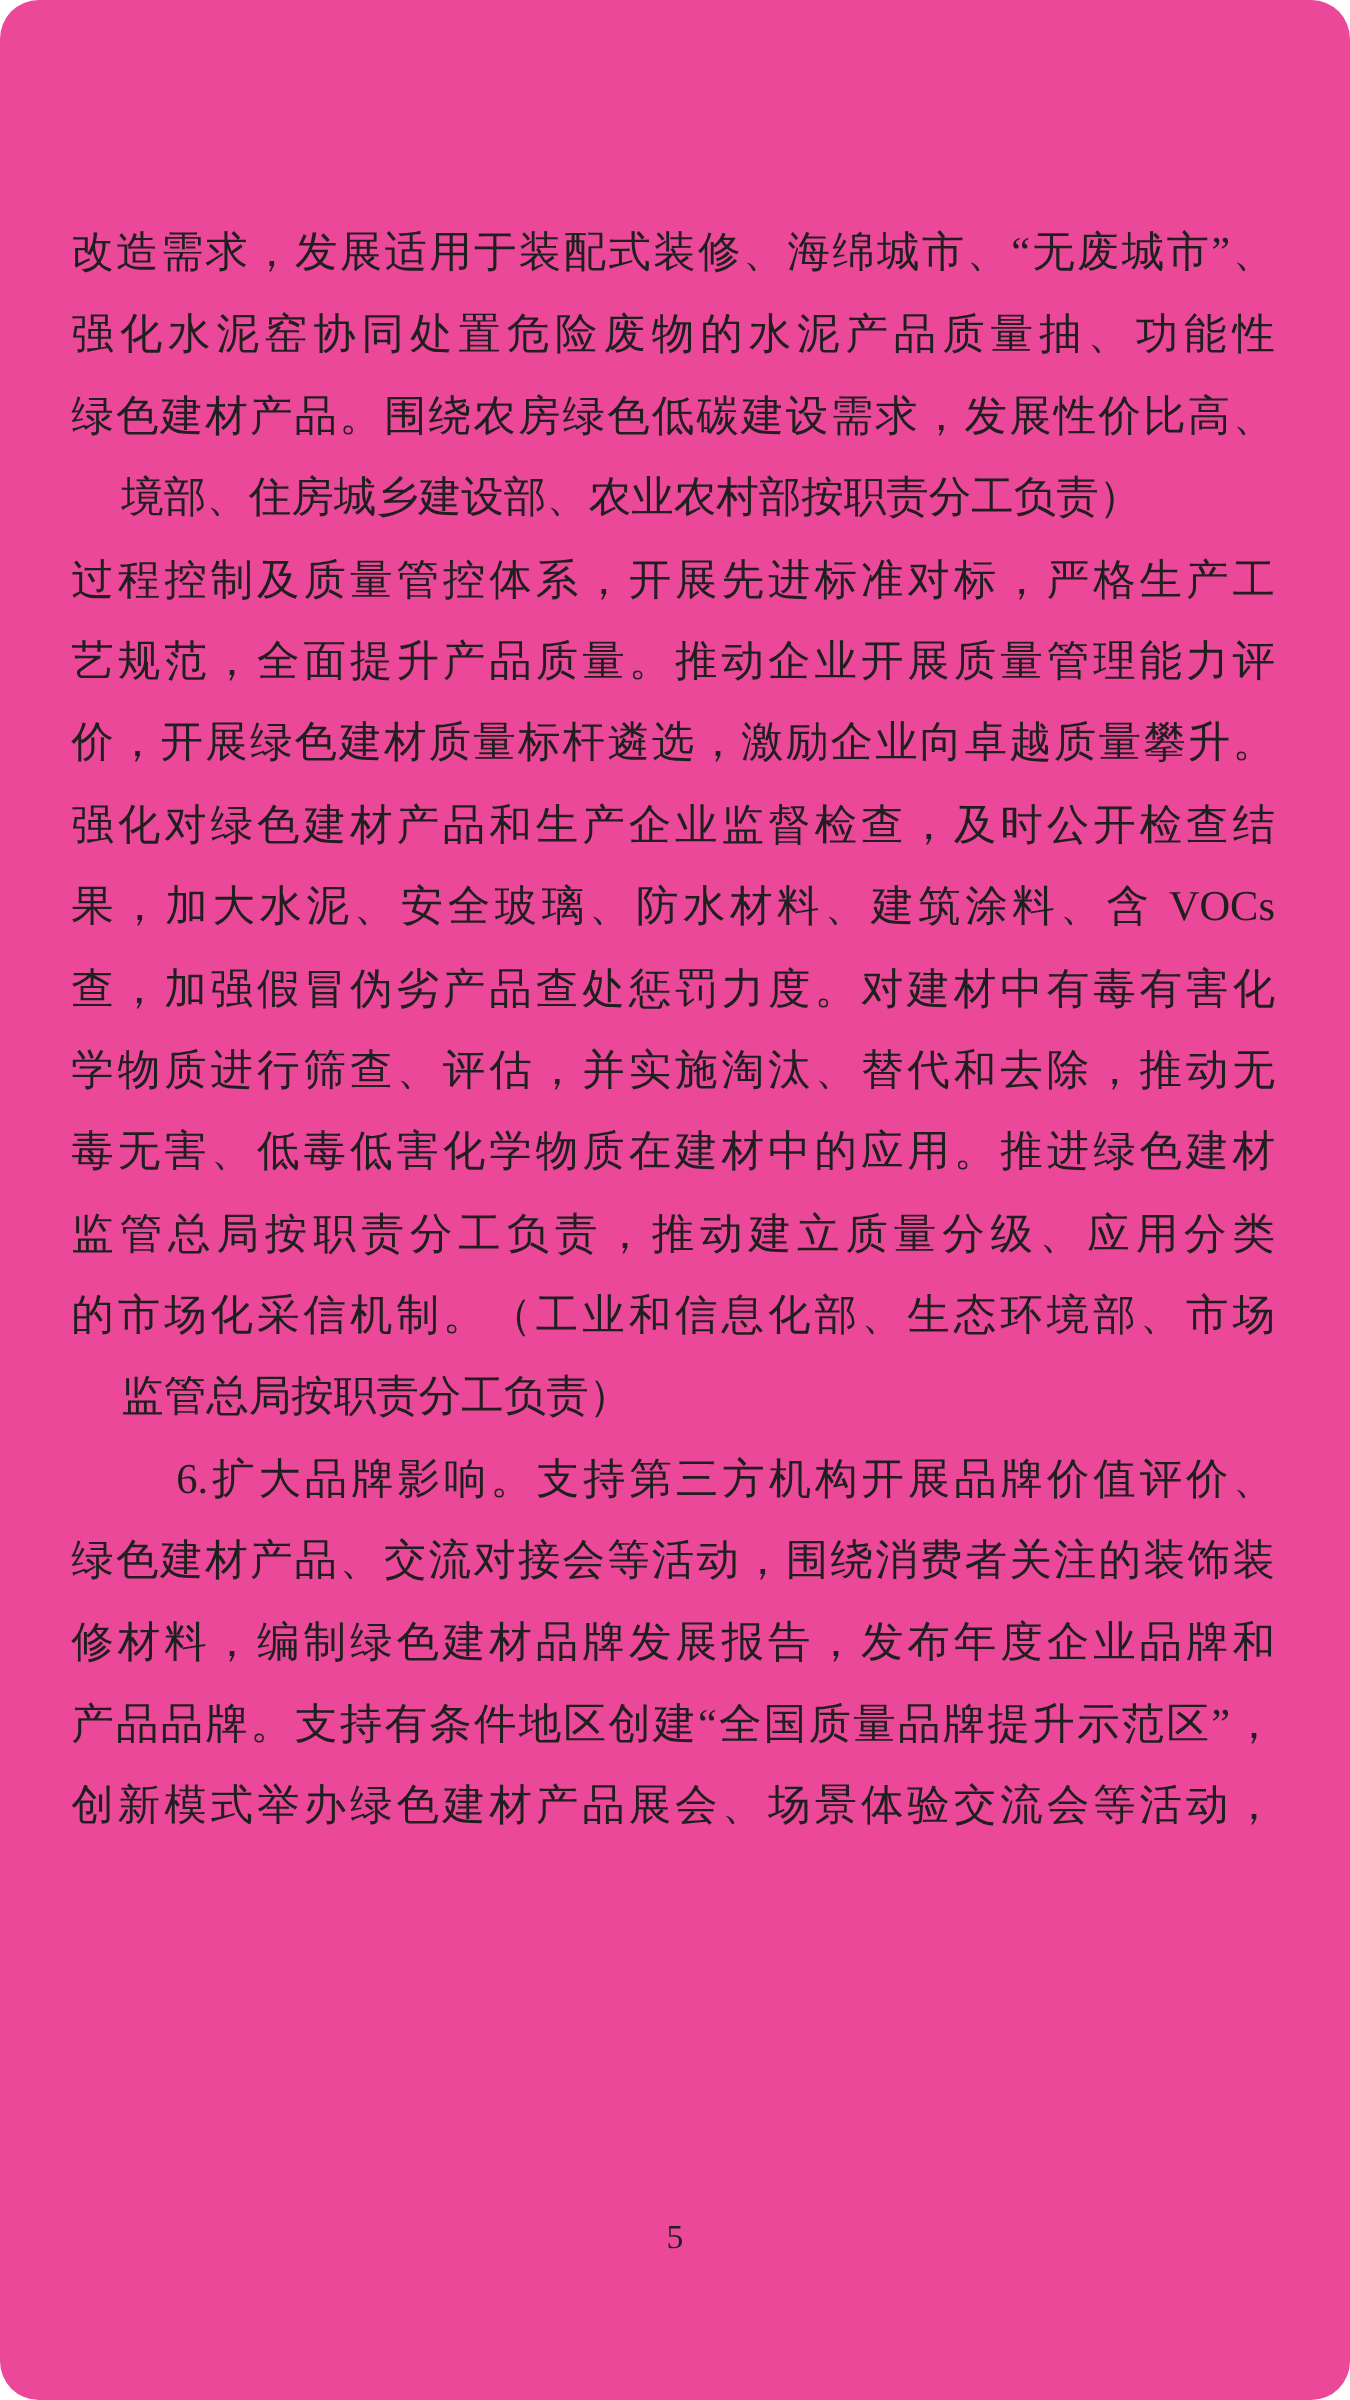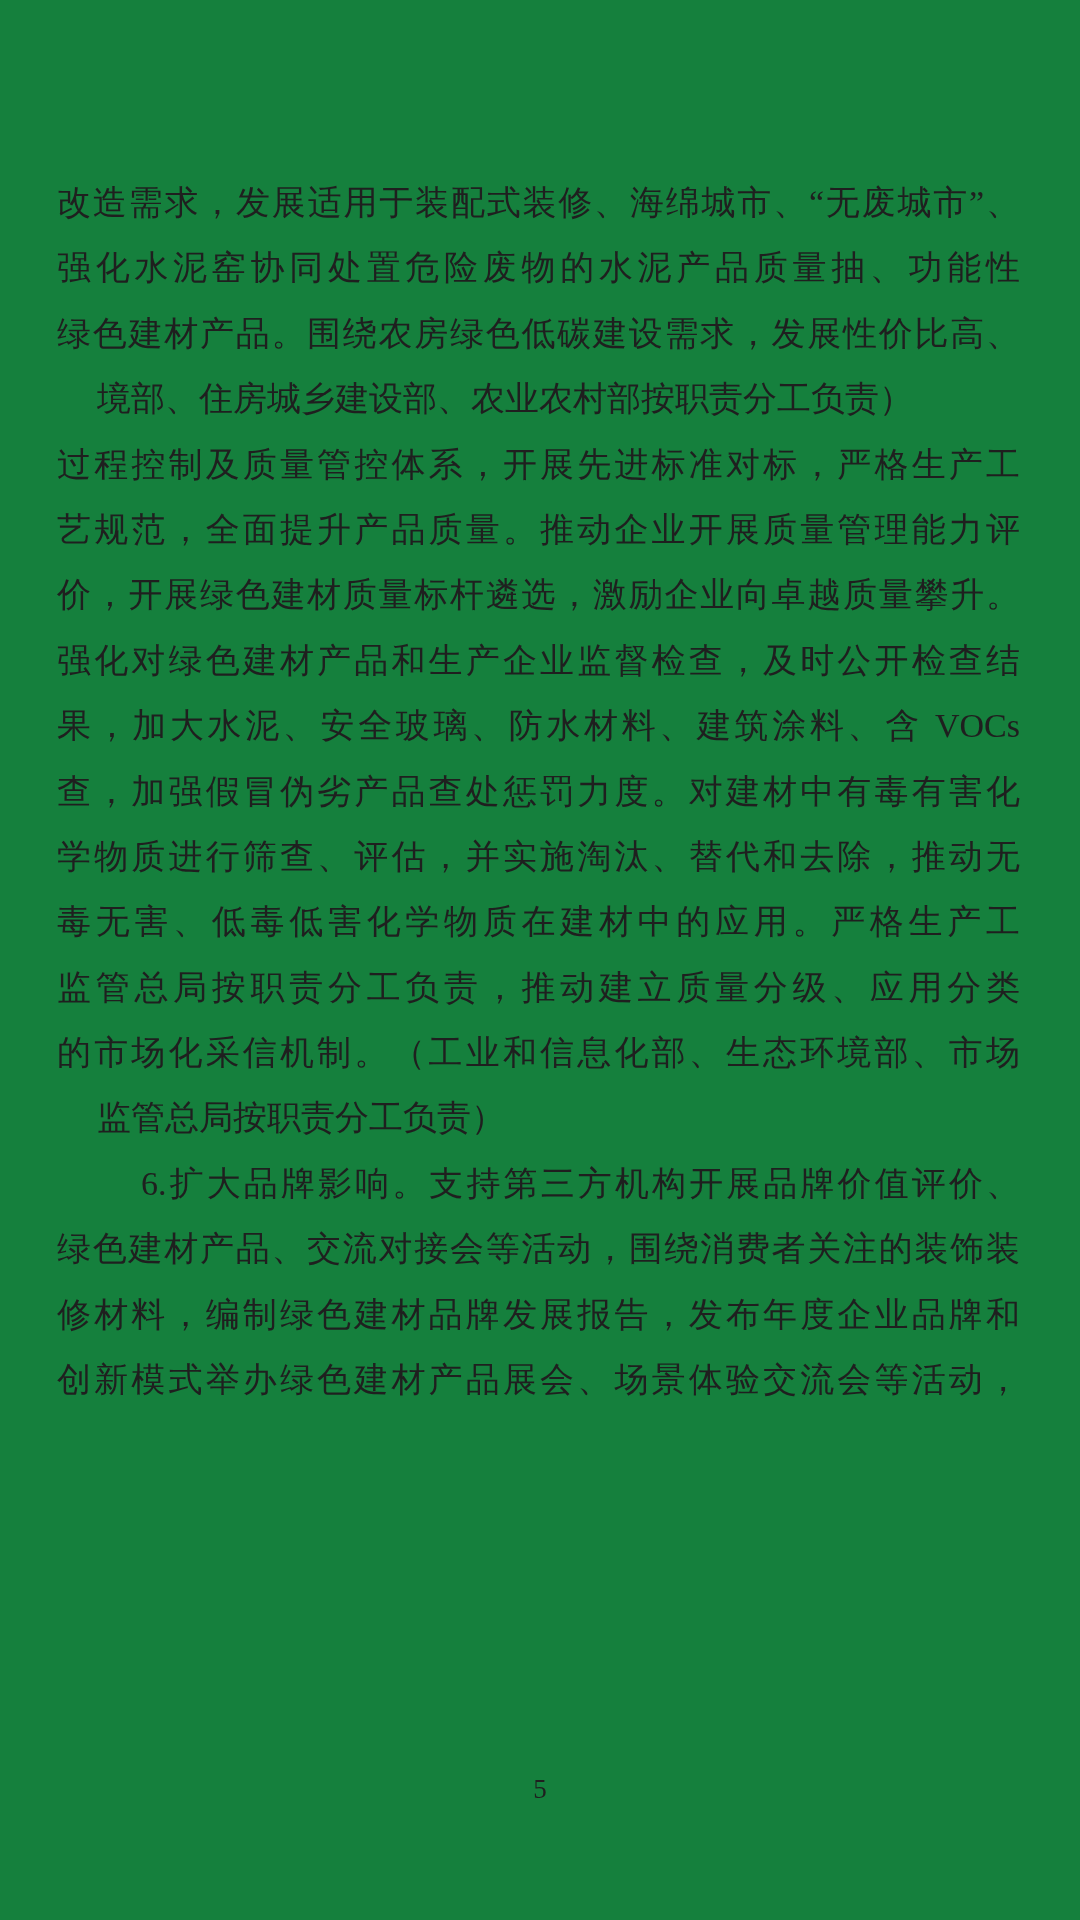--- a/index.html
+++ b/index.html
@@ -11,21 +11,22 @@
     height: 1920px;
     background: #ffffff;
     position: relative;
     overflow: hidden;
   }
   .page {
     position: absolute;
     left: 0; top: 0;
     width: 1080px;
     height: 1920px;
-    background: #15803d;
+    background: #ec4899;
+    border-radius: 31px;
   }
   .textblock {
     position: absolute;
     left: 57px;
     top: 170px;
     width: 963px;
     font-family: "Liberation Serif", "DejaVu Serif", serif;
     font-size: 34px;
     line-height: 65.4px;
     color: #1f1f1f;
@@ -65,23 +66,24 @@
     <div class="line">强化水泥窑协同处置危险废物的水泥产品质量抽、功能性</div>
     <div class="line">绿色建材产品。围绕农房绿色低碳建设需求，发展性价比高、</div>
     <div class="line para-end">境部、住房城乡建设部、农业农村部按职责分工负责）</div>
     <div class="line">过程控制及质量管控体系，开展先进标准对标，严格生产工</div>
     <div class="line">艺规范，全面提升产品质量。推动企业开展质量管理能力评</div>
     <div class="line">价，开展绿色建材质量标杆遴选，激励企业向卓越质量攀升。</div>
     <div class="line">强化对绿色建材产品和生产企业监督检查，及时公开检查结</div>
     <div class="line">果，加大水泥、安全玻璃、防水材料、建筑涂料、含 VOCs</div>
     <div class="line">查，加强假冒伪劣产品查处惩罚力度。对建材中有毒有害化</div>
     <div class="line">学物质进行筛查、评估，并实施淘汰、替代和去除，推动无</div>
-    <div class="line">毒无害、低毒低害化学物质在建材中的应用。严格生产工</div>
+    <div class="line">毒无害、低毒低害化学物质在建材中的应用。推进绿色建材</div>
     <div class="line">监管总局按职责分工负责，推动建立质量分级、应用分类</div>
     <div class="line">的市场化采信机制。（工业和信息化部、生态环境部、市场</div>
     <div class="line para-end">监管总局按职责分工负责）</div>
     <div class="line indent">6.扩大品牌影响。支持第三方机构开展品牌价值评价、</div>
     <div class="line">绿色建材产品、交流对接会等活动，围绕消费者关注的装饰装</div>
     <div class="line">修材料，编制绿色建材品牌发展报告，发布年度企业品牌和</div>
+    <div class="line">产品品牌。支持有条件地区创建“全国质量品牌提升示范区”，</div>
     <div class="line">创新模式举办绿色建材产品展会、场景体验交流会等活动，</div>
   </div>
   <div class="pagenum">5</div>
 </div>
 
 </body></html>

